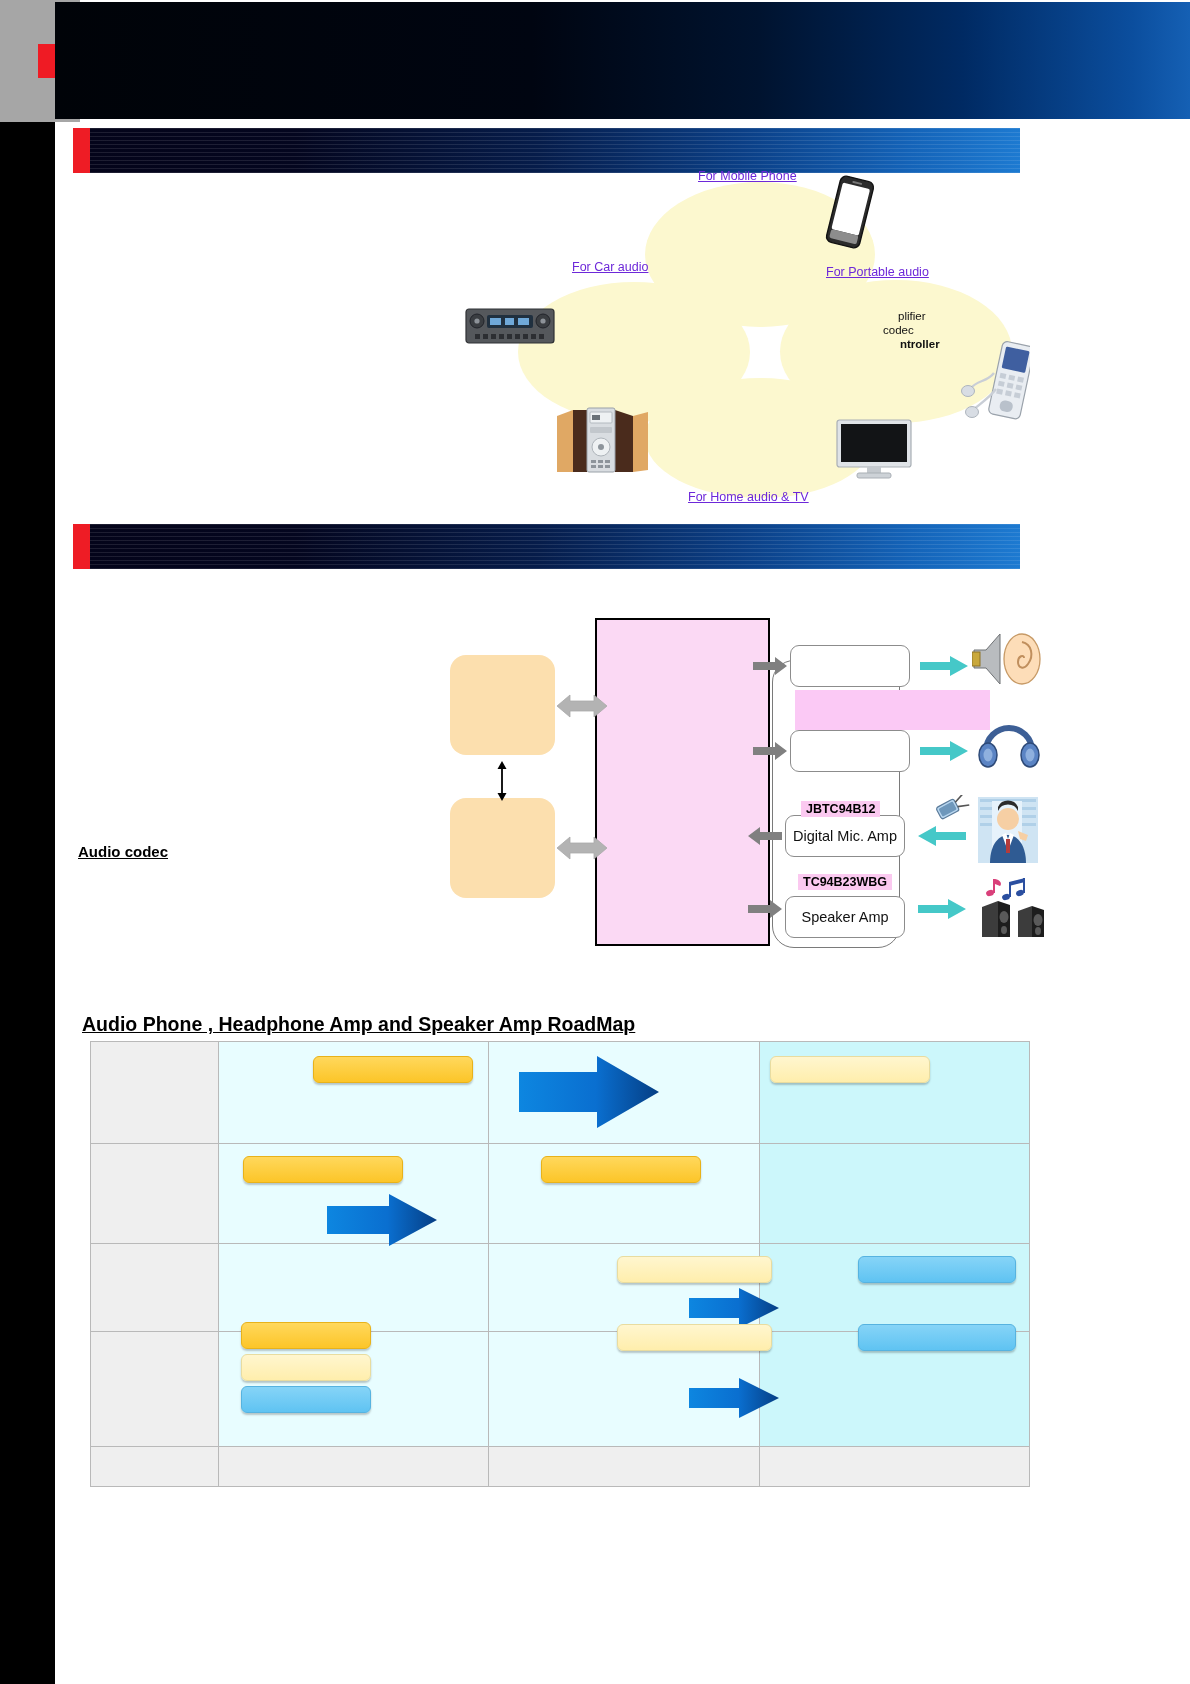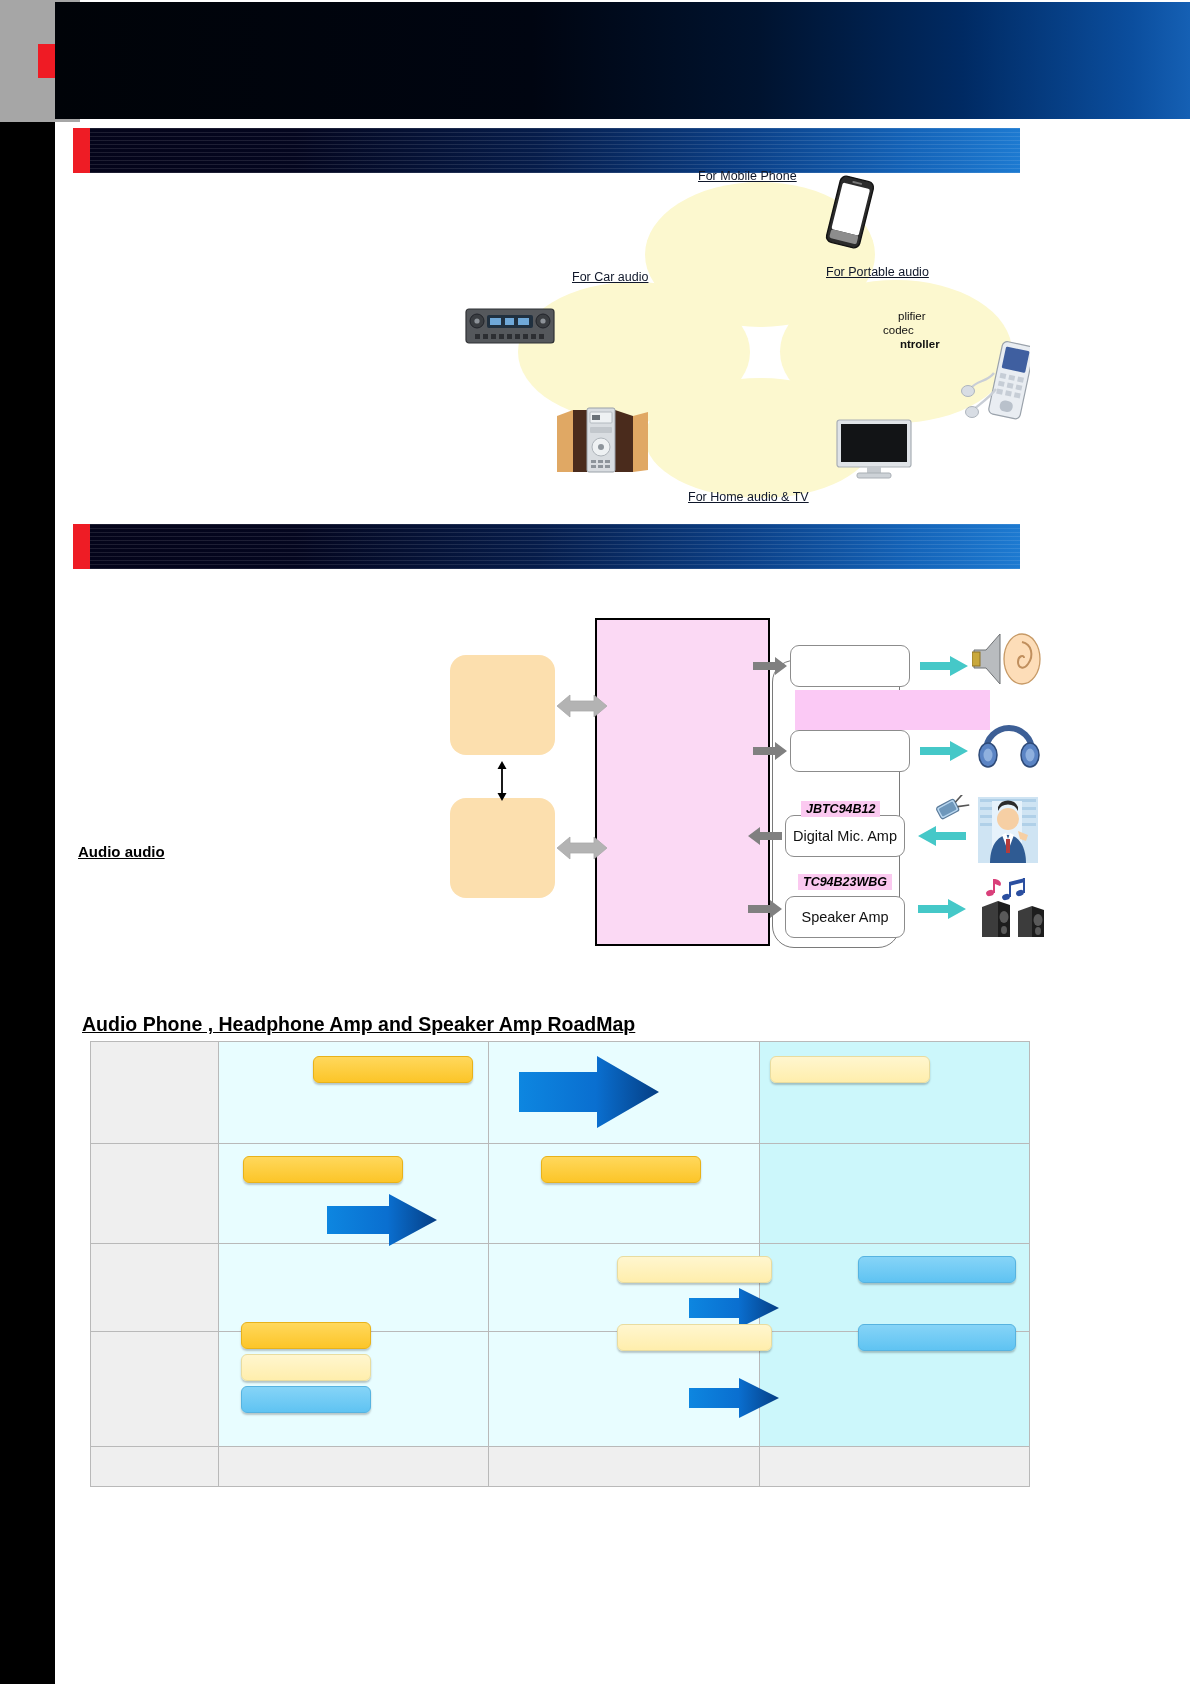--- a/index.html
+++ b/index.html
@@ -60,25 +60,25 @@
   #mindmap { position:absolute; left:440px; top:160px; width:620px; height:355px; }
   .ellipse {
     position:absolute; background:#fcf8cf; border-radius:50%;
   }
   #ell-mobile   { left:205px; top:22px;  width:230px; height:145px; }
   #ell-car      { left:78px;  top:122px; width:232px; height:140px; }
   #ell-portable { left:340px; top:120px; width:232px; height:143px; }
   #ell-home     { left:205px; top:218px; width:230px; height:120px; }
 
   .mm-label {
-    position:absolute; font-size:12.5px; color:#0f172a;
+    position:absolute; font-size:12.5px; color:#6d28d9;
     text-decoration:underline; white-space:nowrap;
   }
   #lbl-mobile   { left:258px; top:9px;   }
-  #lbl-car      { left:132px; top:110px; }
+  #lbl-car      { left:132px; top:100px; }
   #lbl-portable { left:386px; top:105px; }
   #lbl-home     { left:248px; top:330px; }
 
   .mm-inner-text {
     position:absolute; font-size:11.5px; color:#111; white-space:nowrap;
     font-weight:bold;
   }
   #mm-ptext-1 { left:458px; top:150px; font-weight:normal; }
   #mm-ptext-2 { left:443px; top:164px; font-weight:normal; }
   #mm-ptext-3 { left:460px; top:178px; }
@@ -139,21 +139,21 @@
     display:flex; align-items:center; justify-content:center;
     font-size:14.5px; color:#111; white-space:nowrap;
   }
   #amp-hp1 { left:350px; top:40px; }
   #amp-hp2 { left:350px; top:125px; }
   #amp-mic { left:345px; top:210px; }
   #amp-spk { left:345px; top:291px; }
 
   .part-tag {
     position:absolute; background:#fbc9f0; color:#000;
-    font-size:12.5px; font-weight:bold; font-style:italic;
+    font-size:12.5px; font-weight:bold; 
     padding:1px 5px; white-space:nowrap; z-index:6;
   }
   #tag-mic { left:361px; top:196px; }
   #tag-spk { left:358px; top:269px; }
 
   #pink-redaction {
     position:absolute; left:355px; top:85px; width:195px; height:40px;
     background:#fbc9f5; z-index:7;
   }
 
@@ -357,21 +357,21 @@
       <rect x="22" y="55" width="34" height="5" rx="2" fill="#cdd2d7" stroke="#a9afb5"></rect>
     </svg>
   </div>
 </div>
 
 <div class="section-bar" id="section-bar-2">
   <div class="redtab"></div>
   <div class="sbtitle"></div>
 </div>
 
-<div id="audio-codec-caption">Audio audio</div>
+<div id="audio-codec-caption">Audio codec</div>
 
 <div id="blockdiagram">
 
   <div class="host-box" id="host-box-top">
     <div class="host-box-label"></div>
   </div>
   <div class="host-box" id="host-box-bot">
     <div class="host-box-label"></div>
   </div>
 

